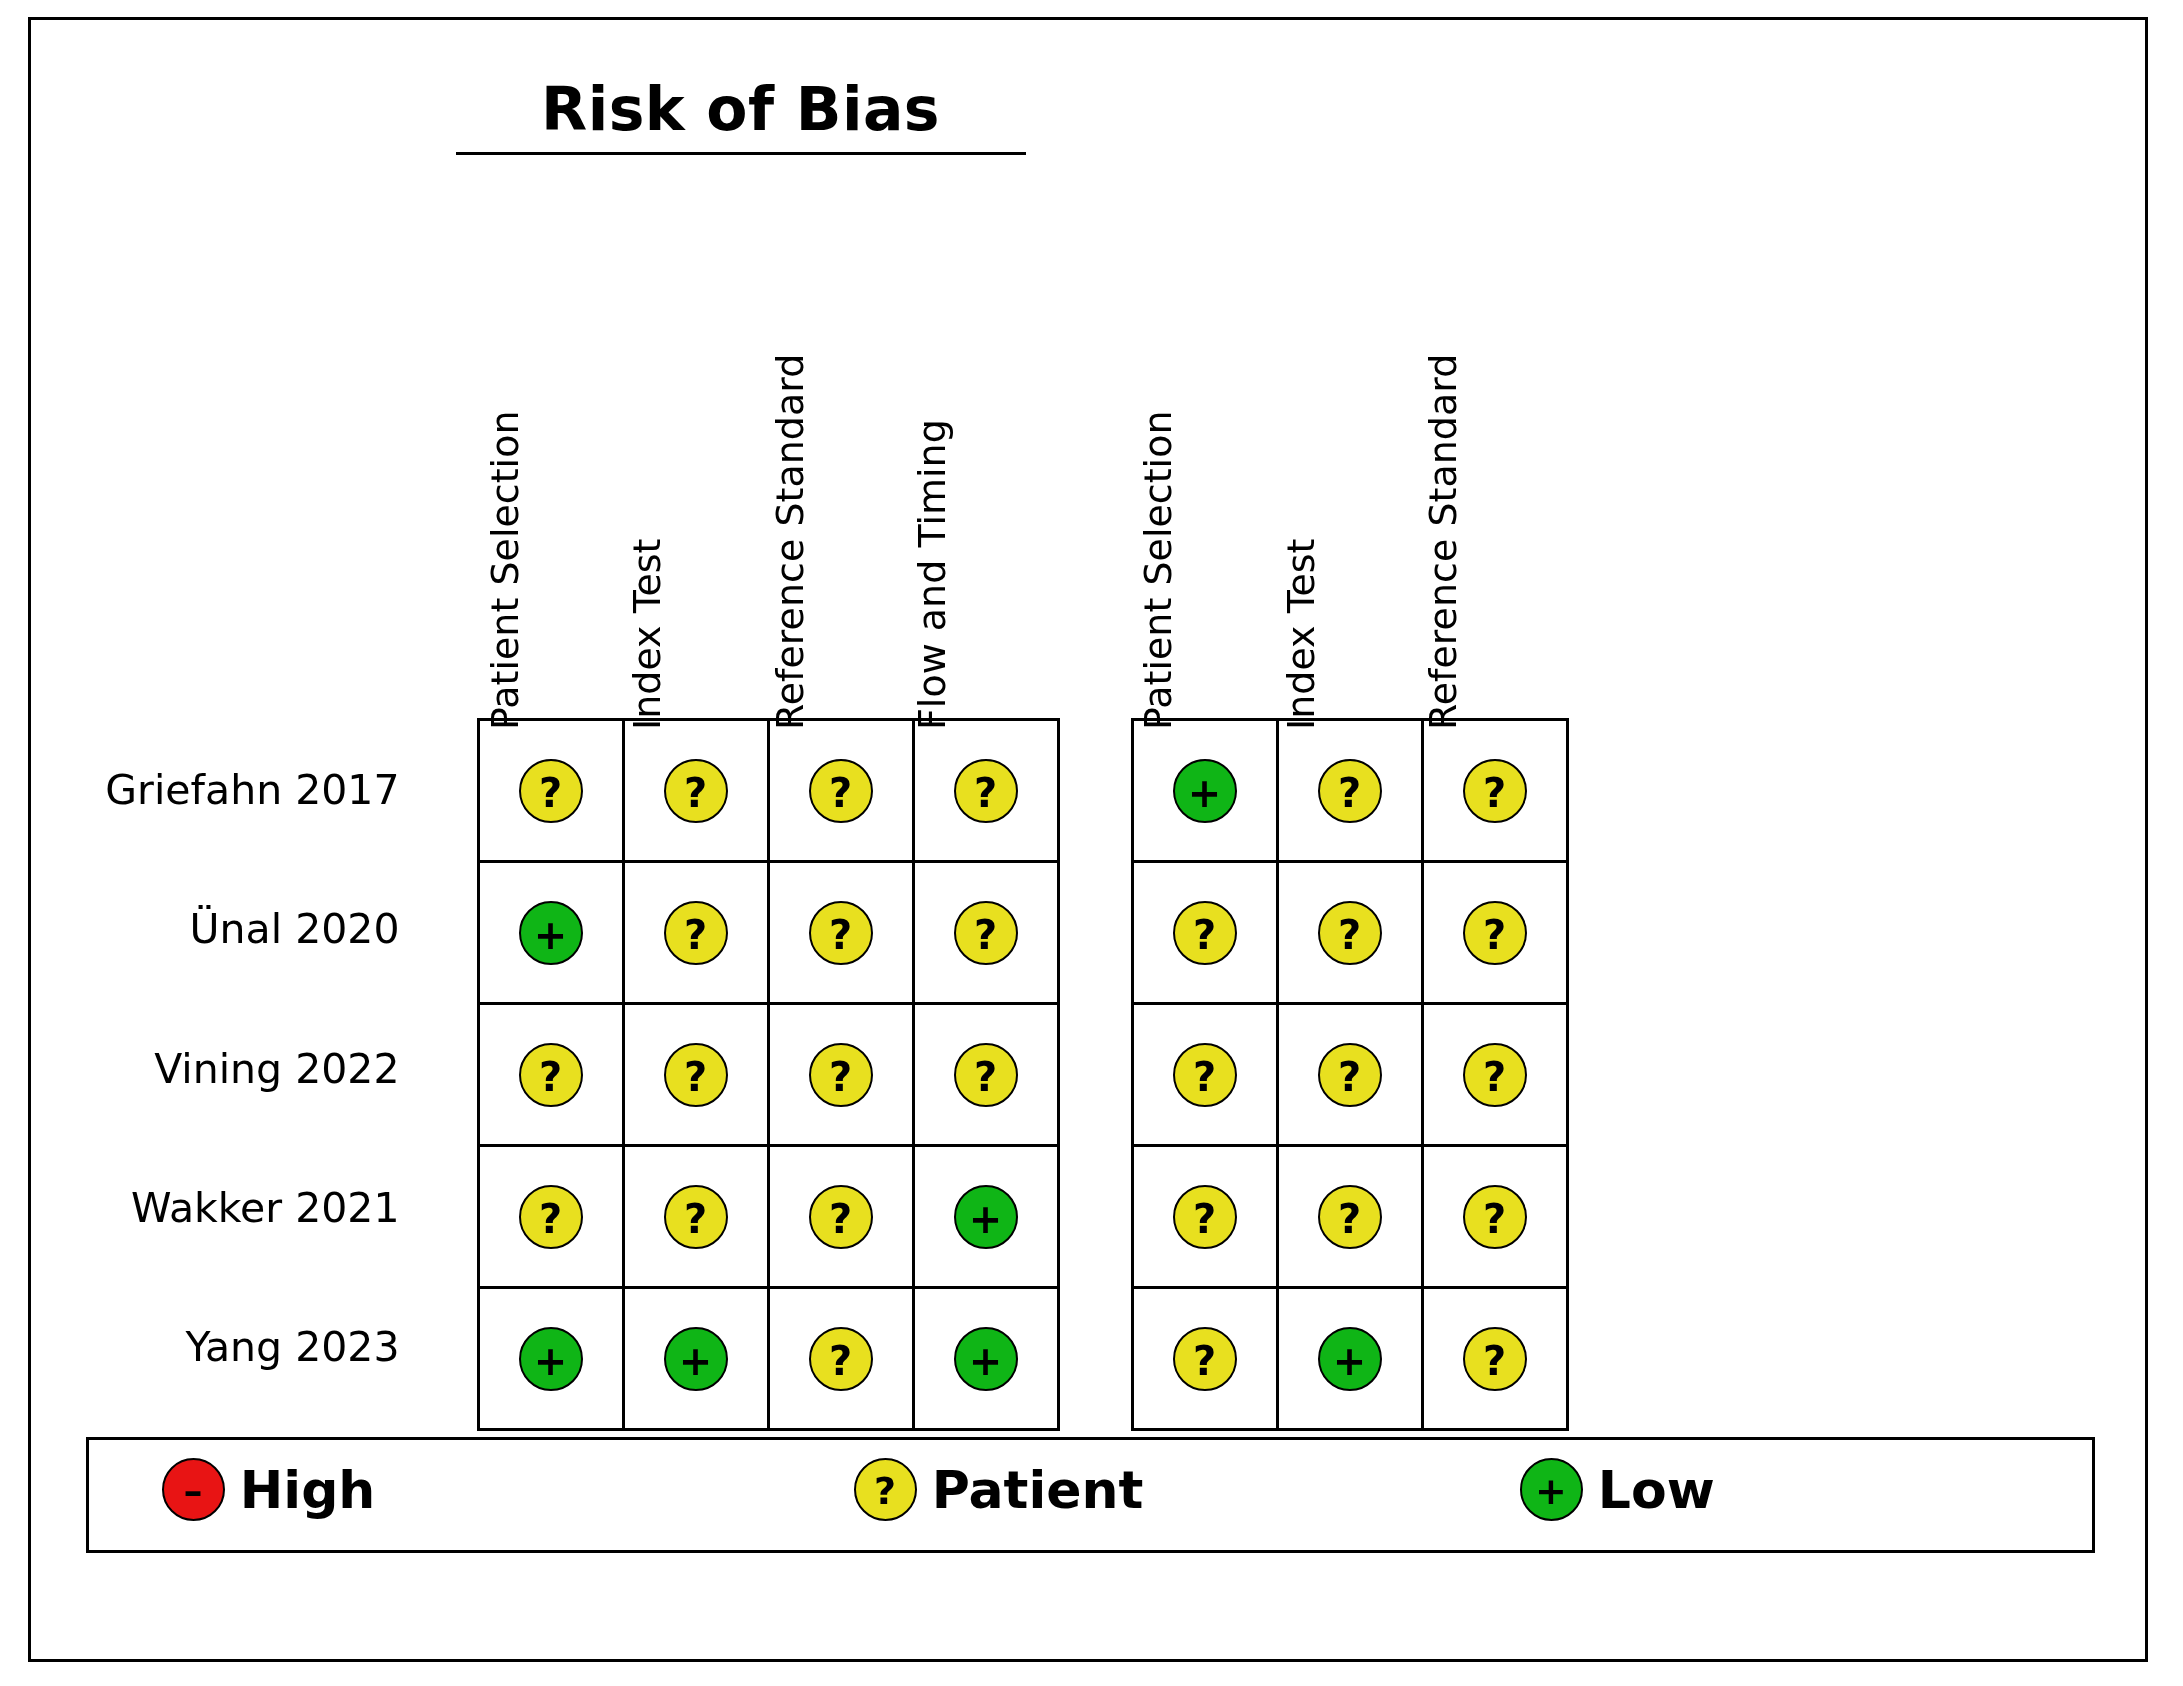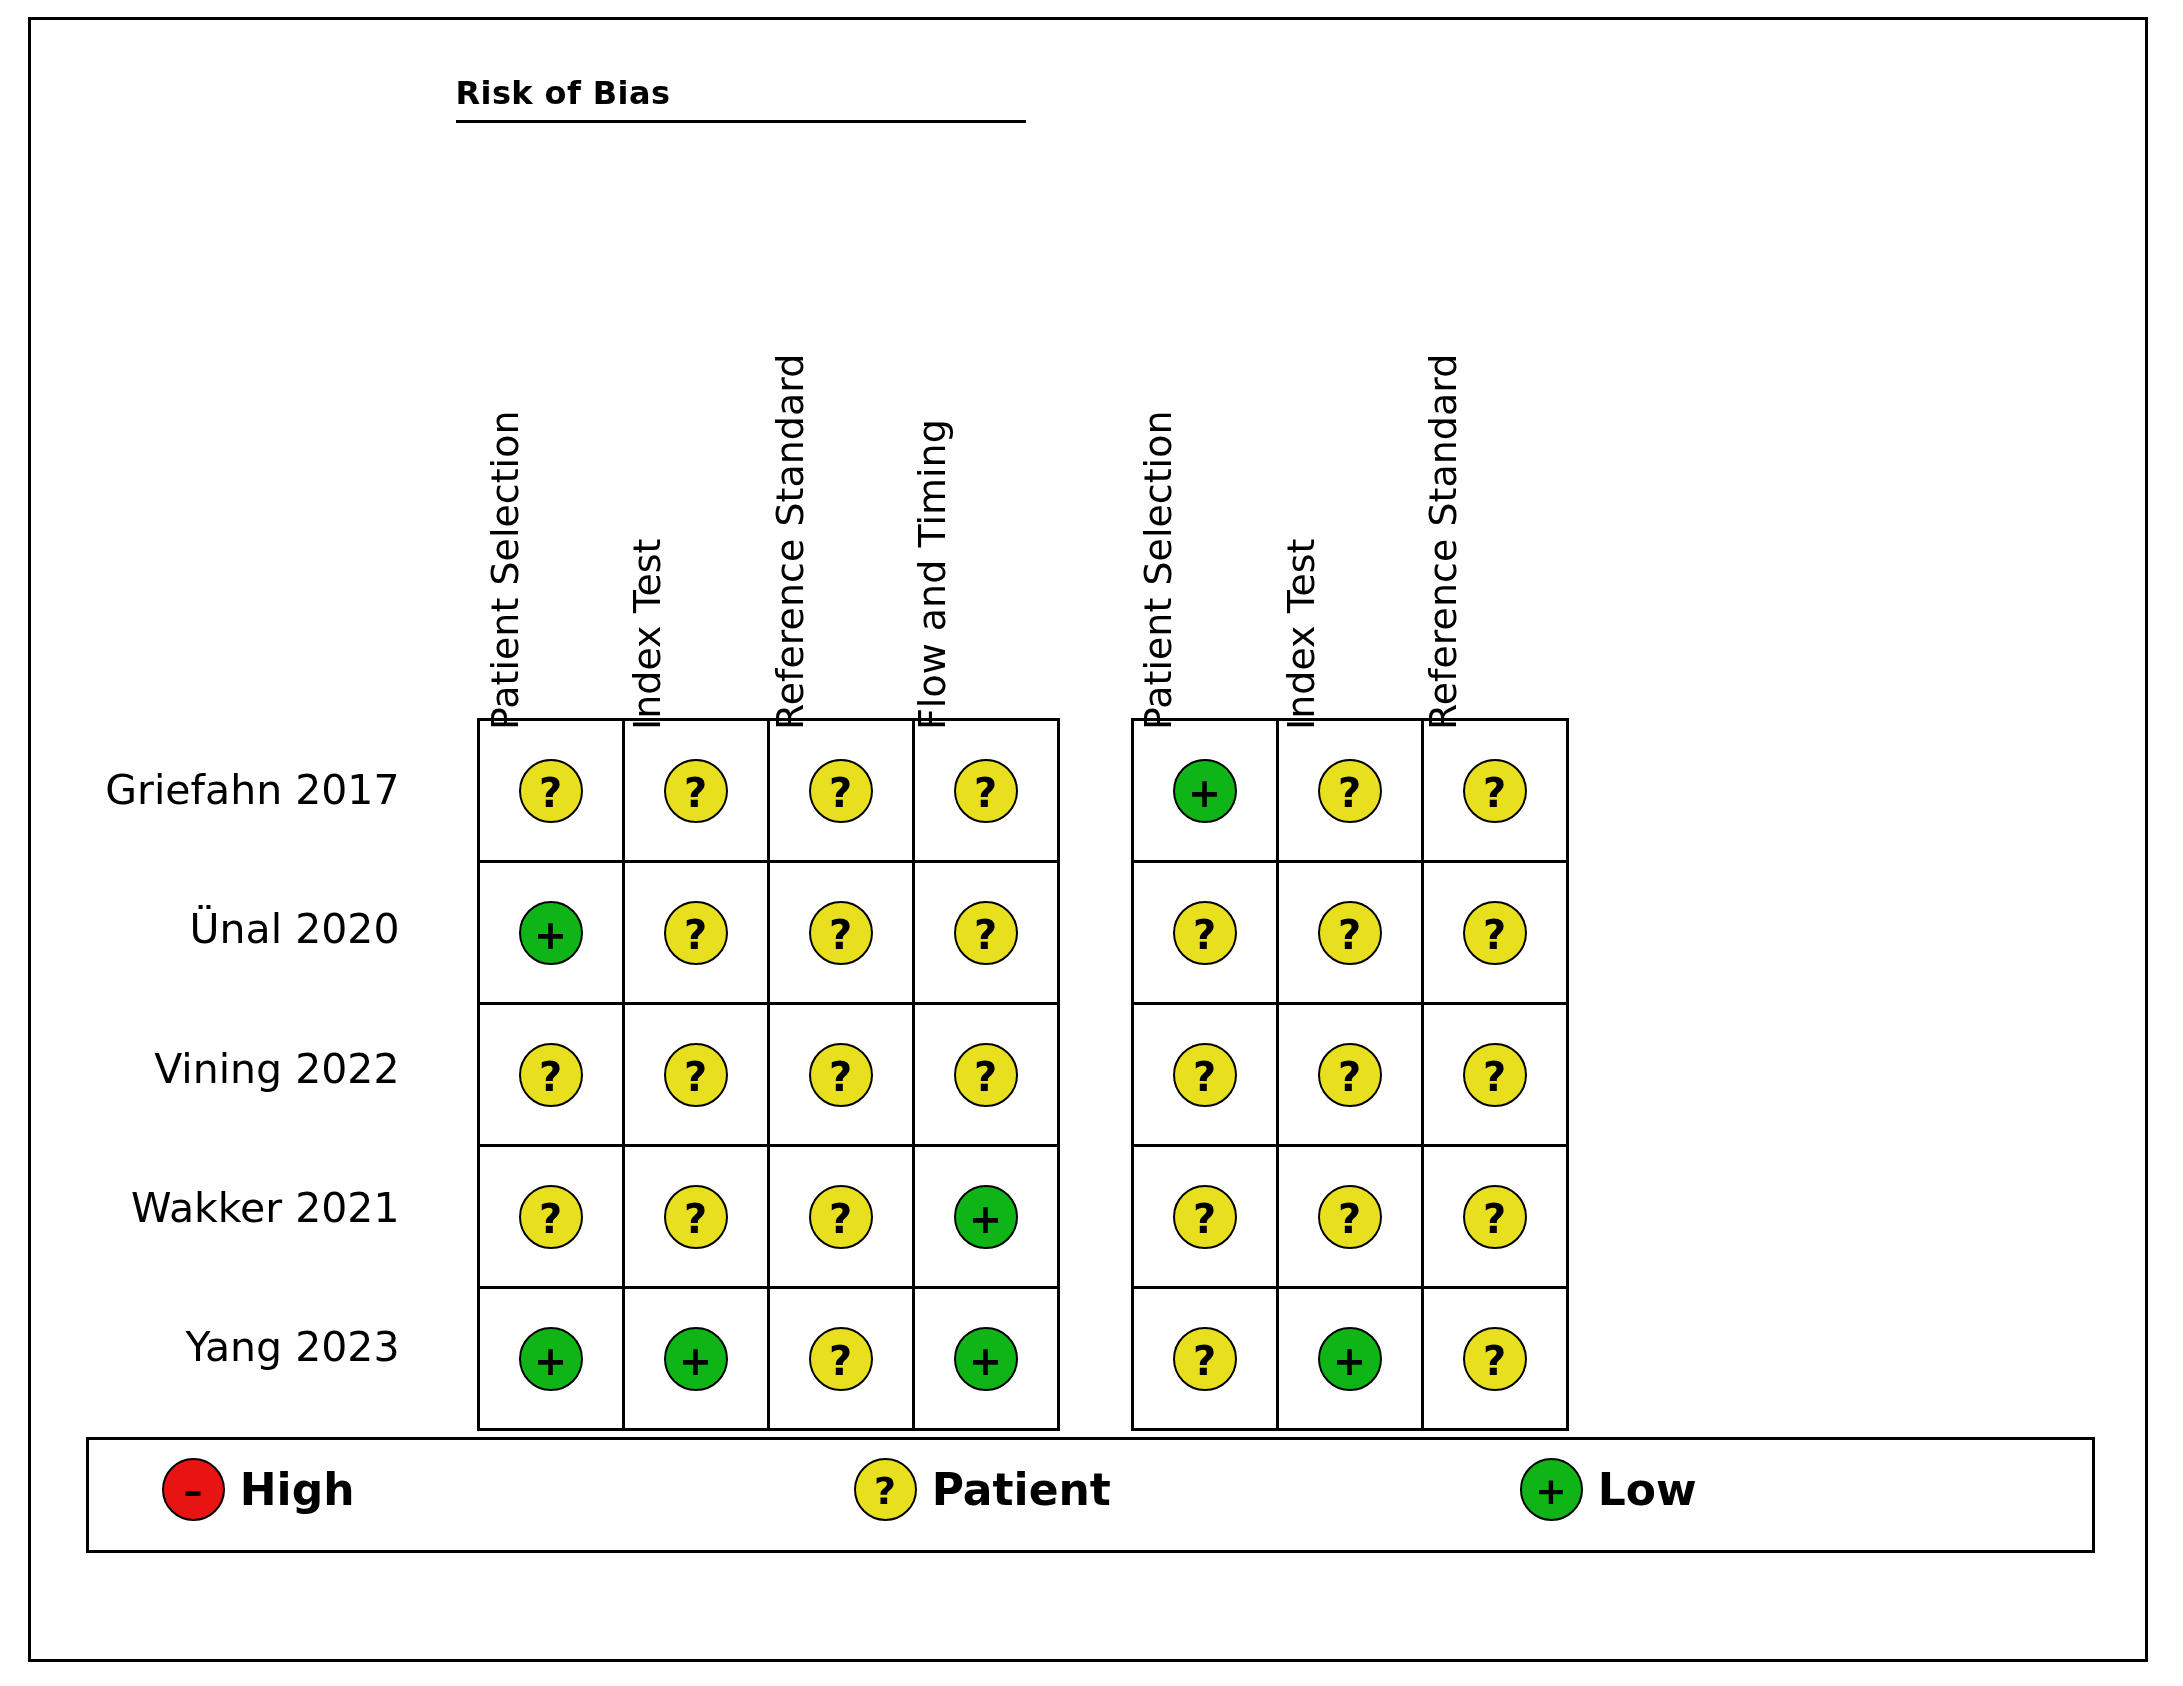--- a/index.html
+++ b/index.html
@@ -22,24 +22,25 @@
     width: 2120px;
     height: 1645px;
     border: 3.8px solid #000000;
     box-sizing: border-box;
     background: #ffffff;
   }
 
   
   .group-heading {
     position: absolute;
-    font-size: 32px;
+    font-size: 60px;
     font-weight: bold;
     letter-spacing: 0.4px;
     white-space: nowrap;
+    text-align: center;
     padding-bottom: 7.7px;
     border-bottom: 3.8px solid #000000;
   }
   #heading-rob {
     left: 425px;
     top: 54px;
     width: 570px;
   }
   #heading-appl {
     left: 1052px;
@@ -120,21 +121,21 @@
     align-items: center;
     gap: 15.3px;
   }
   .legend-item .bubble {
     width: 63px;
     height: 63px;
     line-height: 63px;
     font-size: 38px;
   }
   .legend-item .legend-text {
-    font-size: 44px;
+    font-size: 52px;
     font-weight: bold;
     white-space: nowrap;
   }
   #legend-high    { left: 73px; }
   #legend-unclear { left: 765px; }
   #legend-low     { left: 1431px; }
 </style>
 </head>
 <body>
 

